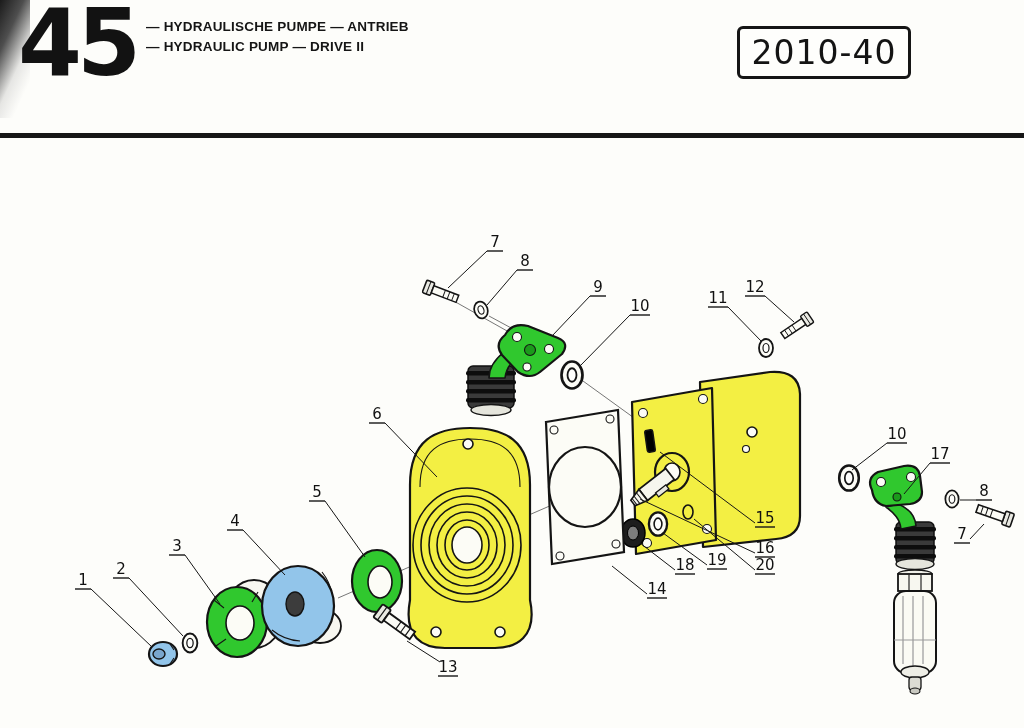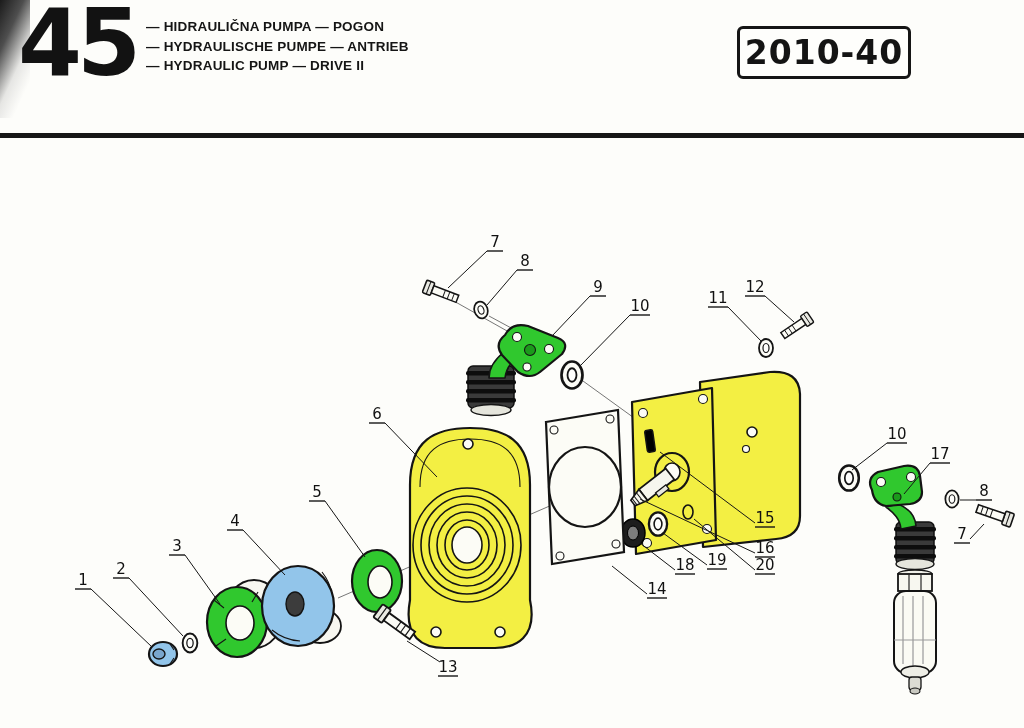--- a/index.html
+++ b/index.html
@@ -19,21 +19,21 @@
   }
   .titles{position:absolute;left:146px;top:17px;}
   .title-line{
     font-size:13.5px;font-weight:bold;line-height:19.5px;letter-spacing:.2px;
     white-space:nowrap;color:#151515;
   }
   .catalog-box{
     position:absolute;left:737px;top:26px;width:168px;height:47px;
     border:3px solid #151515;border-radius:6px;
     display:flex;align-items:center;justify-content:center;
-    font-family:"DejaVu Sans",sans-serif;font-weight:bold;font-size:33px;letter-spacing:1px;
+    font-family:"DejaVu Sans",sans-serif;font-weight:normal;font-size:33px;letter-spacing:1px;
     background:#fefefc;
   }
   .header-rule{
     position:absolute;left:0;top:133px;width:1024px;height:5px;background:#161616;
   }
   svg.diagram{position:absolute;left:0;top:0;}
   .f-yellow{fill:var(--part-yellow,#f3ef43);}
   .f-green{fill:var(--highlight-green,#30c82e);}
   .f-green-dark{fill:var(--highlight-green-dark,#1b9a1b);}
   .f-blue{fill:var(--highlight-blue,#92c5ea);}
@@ -51,21 +51,20 @@
   }
 </style>
 </head>
 <body>
 
 <div class="corner-smudge"></div>
 
 <div class="section-number">45</div>
 
 <div class="titles">
-  <div class="title-line">— HIDRAULIČNA PUMPA — POGON</div>
   <div class="title-line">— HYDRAULISCHE PUMPE — ANTRIEB</div>
   <div class="title-line">— HYDRAULIC PUMP — DRIVE II</div>
 </div>
 
 <div class="catalog-box">
   <span>2010-40</span>
 </div>
 
 <div class="header-rule"></div>
 

